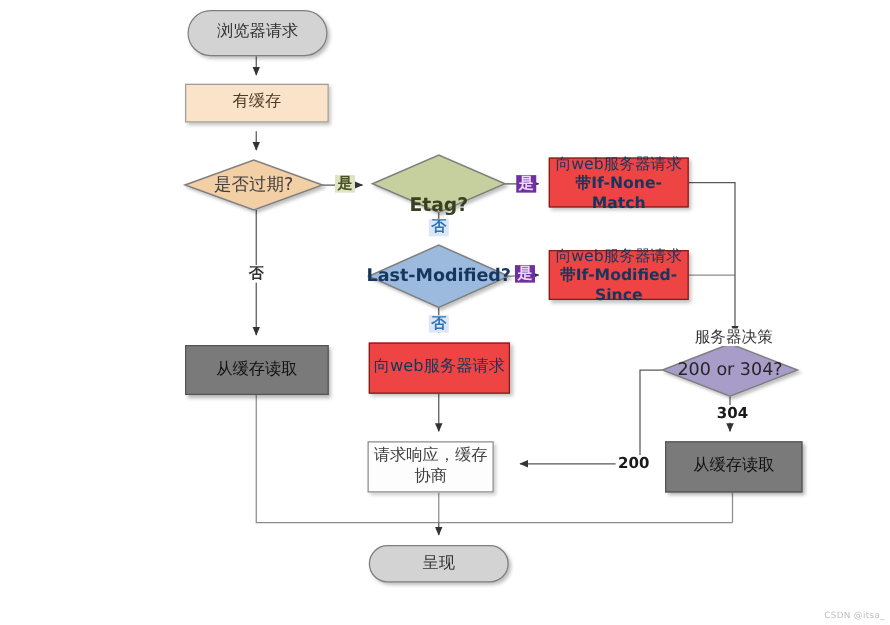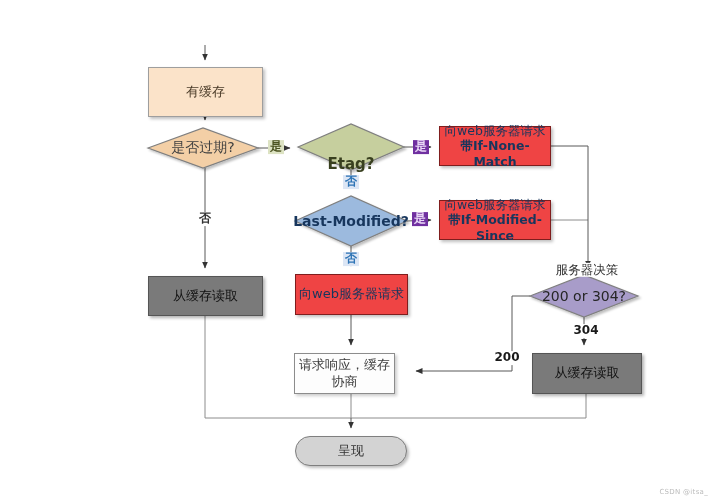--- a/index.html
+++ b/index.html
@@ -96,22 +96,23 @@
     </g>
 
     <g stroke="#7f7f7f" stroke-width="1.2" filter="url(#ds)">
       <polygon points="148,148 203,128 258,148 203,168" fill="#f3cfa6"></polygon>
       <polygon points="298,147 351,124 404,147 351,170" fill="#c6cf9e"></polygon>
       <polygon points="295,221 351,196 407,221 351,246" fill="#9cbade"></polygon>
       <polygon points="530,296 584,275 638,296 584,317" fill="#a89cc9"></polygon>
     </g>
   </svg>
 
+  <div class="node stadium" style="left:150px;top:8px;width:112px;height:37px">浏览器请求</div>
 
-  <div class="node rect-peach" style="left:148px;top:67px;width:115px;height:50px">有缓存</div>
+  <div class="node rect-peach" style="left:148px;top:67px;width:115px;height:31px">有缓存</div>
 
   <div class="node rect-blue" style="left:439px;top:126px;width:112px;height:40px">
     <span class="l1">向web服务器请求</span>
     <span class="l2">带If-None-Match</span>
   </div>
 
   <div class="node rect-blue" style="left:439px;top:200px;width:112px;height:40px">
     <span class="l1">向web服务器请求</span>
     <span class="l2">带If-Modified-Since</span>
   </div>
@@ -132,16 +133,16 @@
   <div class="dlabel d-status" style="left:584px;top:296px">200 or 304?</div>
 
   <div class="elabel lab-green" style="left:276px;top:147px">是</div>
   <div class="elabel lab-purple" style="left:421px;top:147px">是</div>
   <div class="elabel lab-blue" style="left:351px;top:182px">否</div>
   <div class="elabel lab-purple" style="left:420px;top:219px">是</div>
   <div class="elabel lab-blue" style="left:351px;top:259px">否</div>
   <div class="elabel lab-plain" style="left:205px;top:219px">否</div>
   <div class="elabel lab-note" style="left:587px;top:229px">服务器决策</div>
   <div class="elabel lab-code" style="left:586px;top:331px">304</div>
-  <div class="elabel lab-code" style="left:507px;top:358px">200</div>
+  <div class="elabel lab-code" style="left:507px;top:371px">200</div>
 
   <div class="watermark">CSDN @itsa_</div>
 </div>
 
 </body></html>

